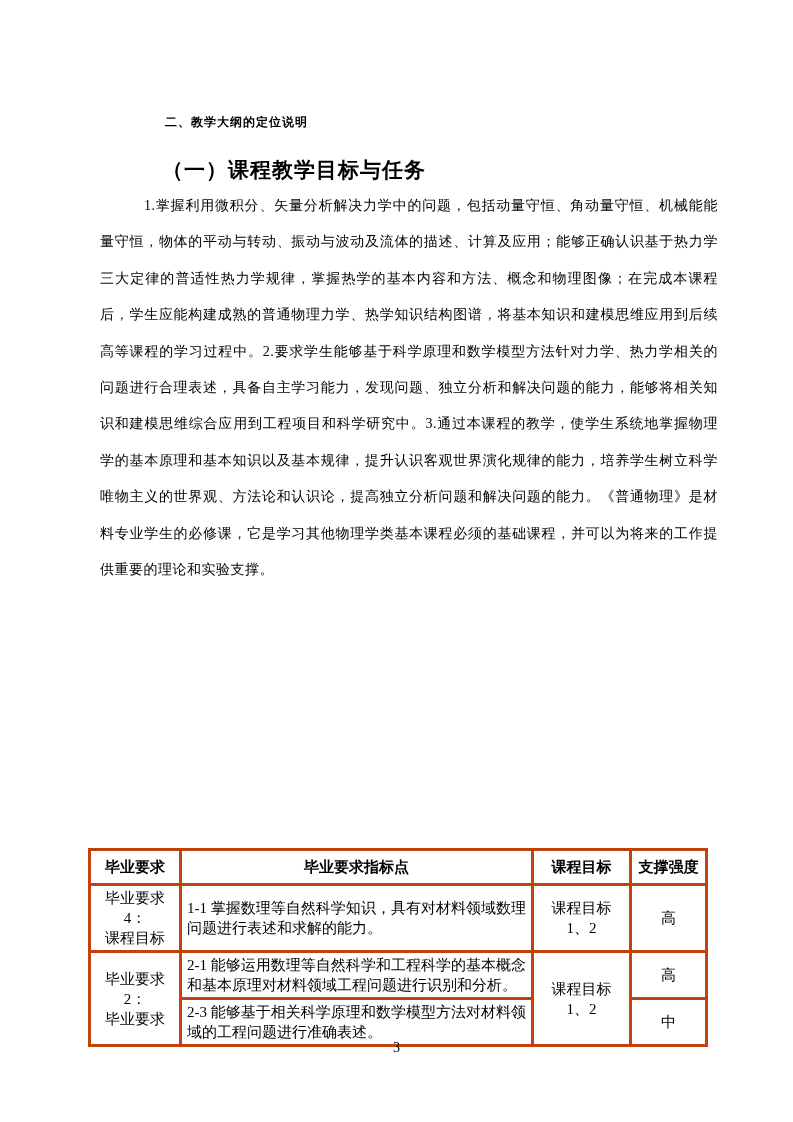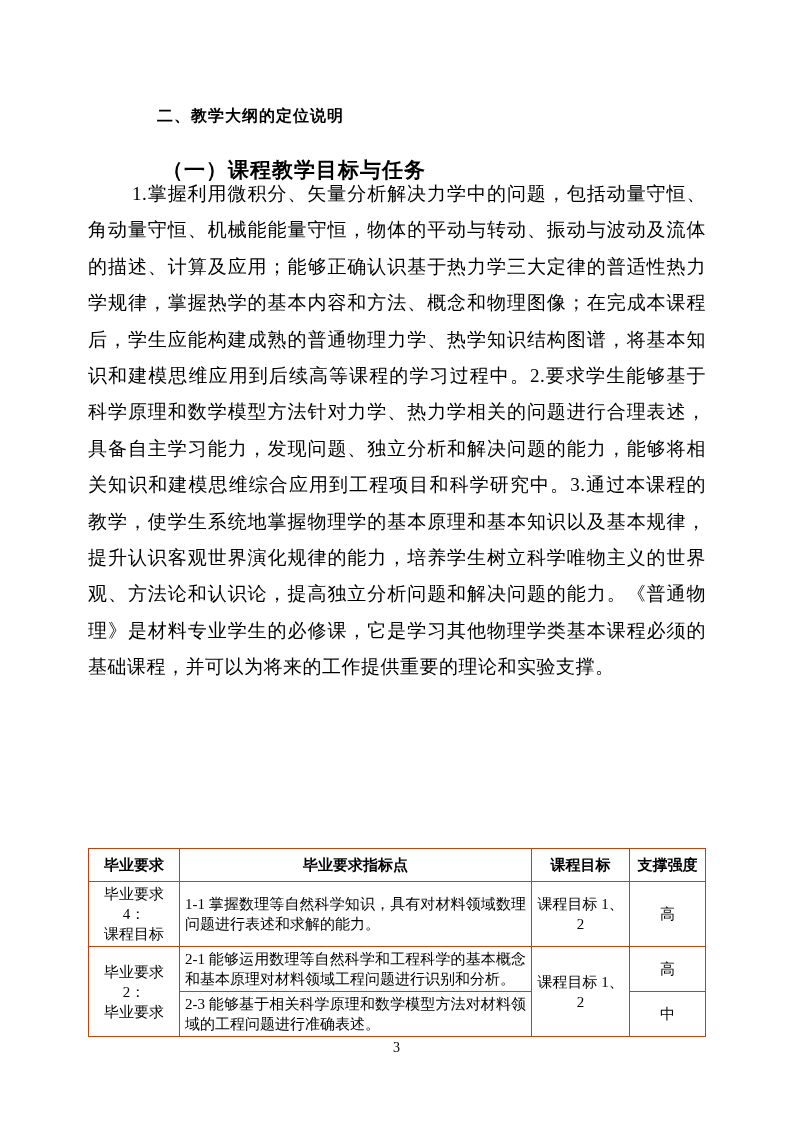--- a/index.html
+++ b/index.html
@@ -13,62 +13,62 @@
     height: 1122px;
     background: #ffffff;
     color: #000000;
     font-family: "Liberation Serif", "DejaVu Serif", serif;
     overflow: hidden;
   }
   .section-heading {
     position: absolute;
     left: 157px;
     top: 106px;
-    margin: 0;
+    margin: 8px;
     font-family: "Liberation Sans", "DejaVu Sans", sans-serif;
-    font-size: 16px;
+    font-size: 12px;
     font-weight: bold;
     letter-spacing: 1px;
     white-space: nowrap;
   }
   .sub-heading {
     position: absolute;
     margin: 12px;
     font-family: "Liberation Serif", "DejaVu Serif", serif;
     font-size: 21px;
     font-weight: bold;
     letter-spacing: 1px;
     white-space: nowrap;
   }
   .sub-heading-1 { left: 150px; top: 144px; }
   .sub-heading-2 { left: 159px; top: 797px; }
   .body-paragraph {
     position: absolute;
     left: 88px;
     top: 176px;
     width: 618px;
-    margin: 0;
-    font-size: 19px;
+    margin: 12px;
+    font-size: 14px;
     line-height: 36.4px;
     text-align: justify;
     text-indent: 44px;
     letter-spacing: 0.5px;
   }
   table.req-table {
     position: absolute;
     left: 88px;
     top: 848px;
     width: 617px;
     border-collapse: collapse;
     table-layout: fixed;
     font-size: 15px;
   }
   table.req-table th,
   table.req-table td {
-    border: 1px solid #c2410c;
+    border: 3px solid #c2410c;
     padding: 2px 5px;
     line-height: 20px;
     overflow: hidden;
   }
   table.req-table th {
     font-weight: bold;
     text-align: center;
     height: 28px;
     vertical-align: middle;
   }

